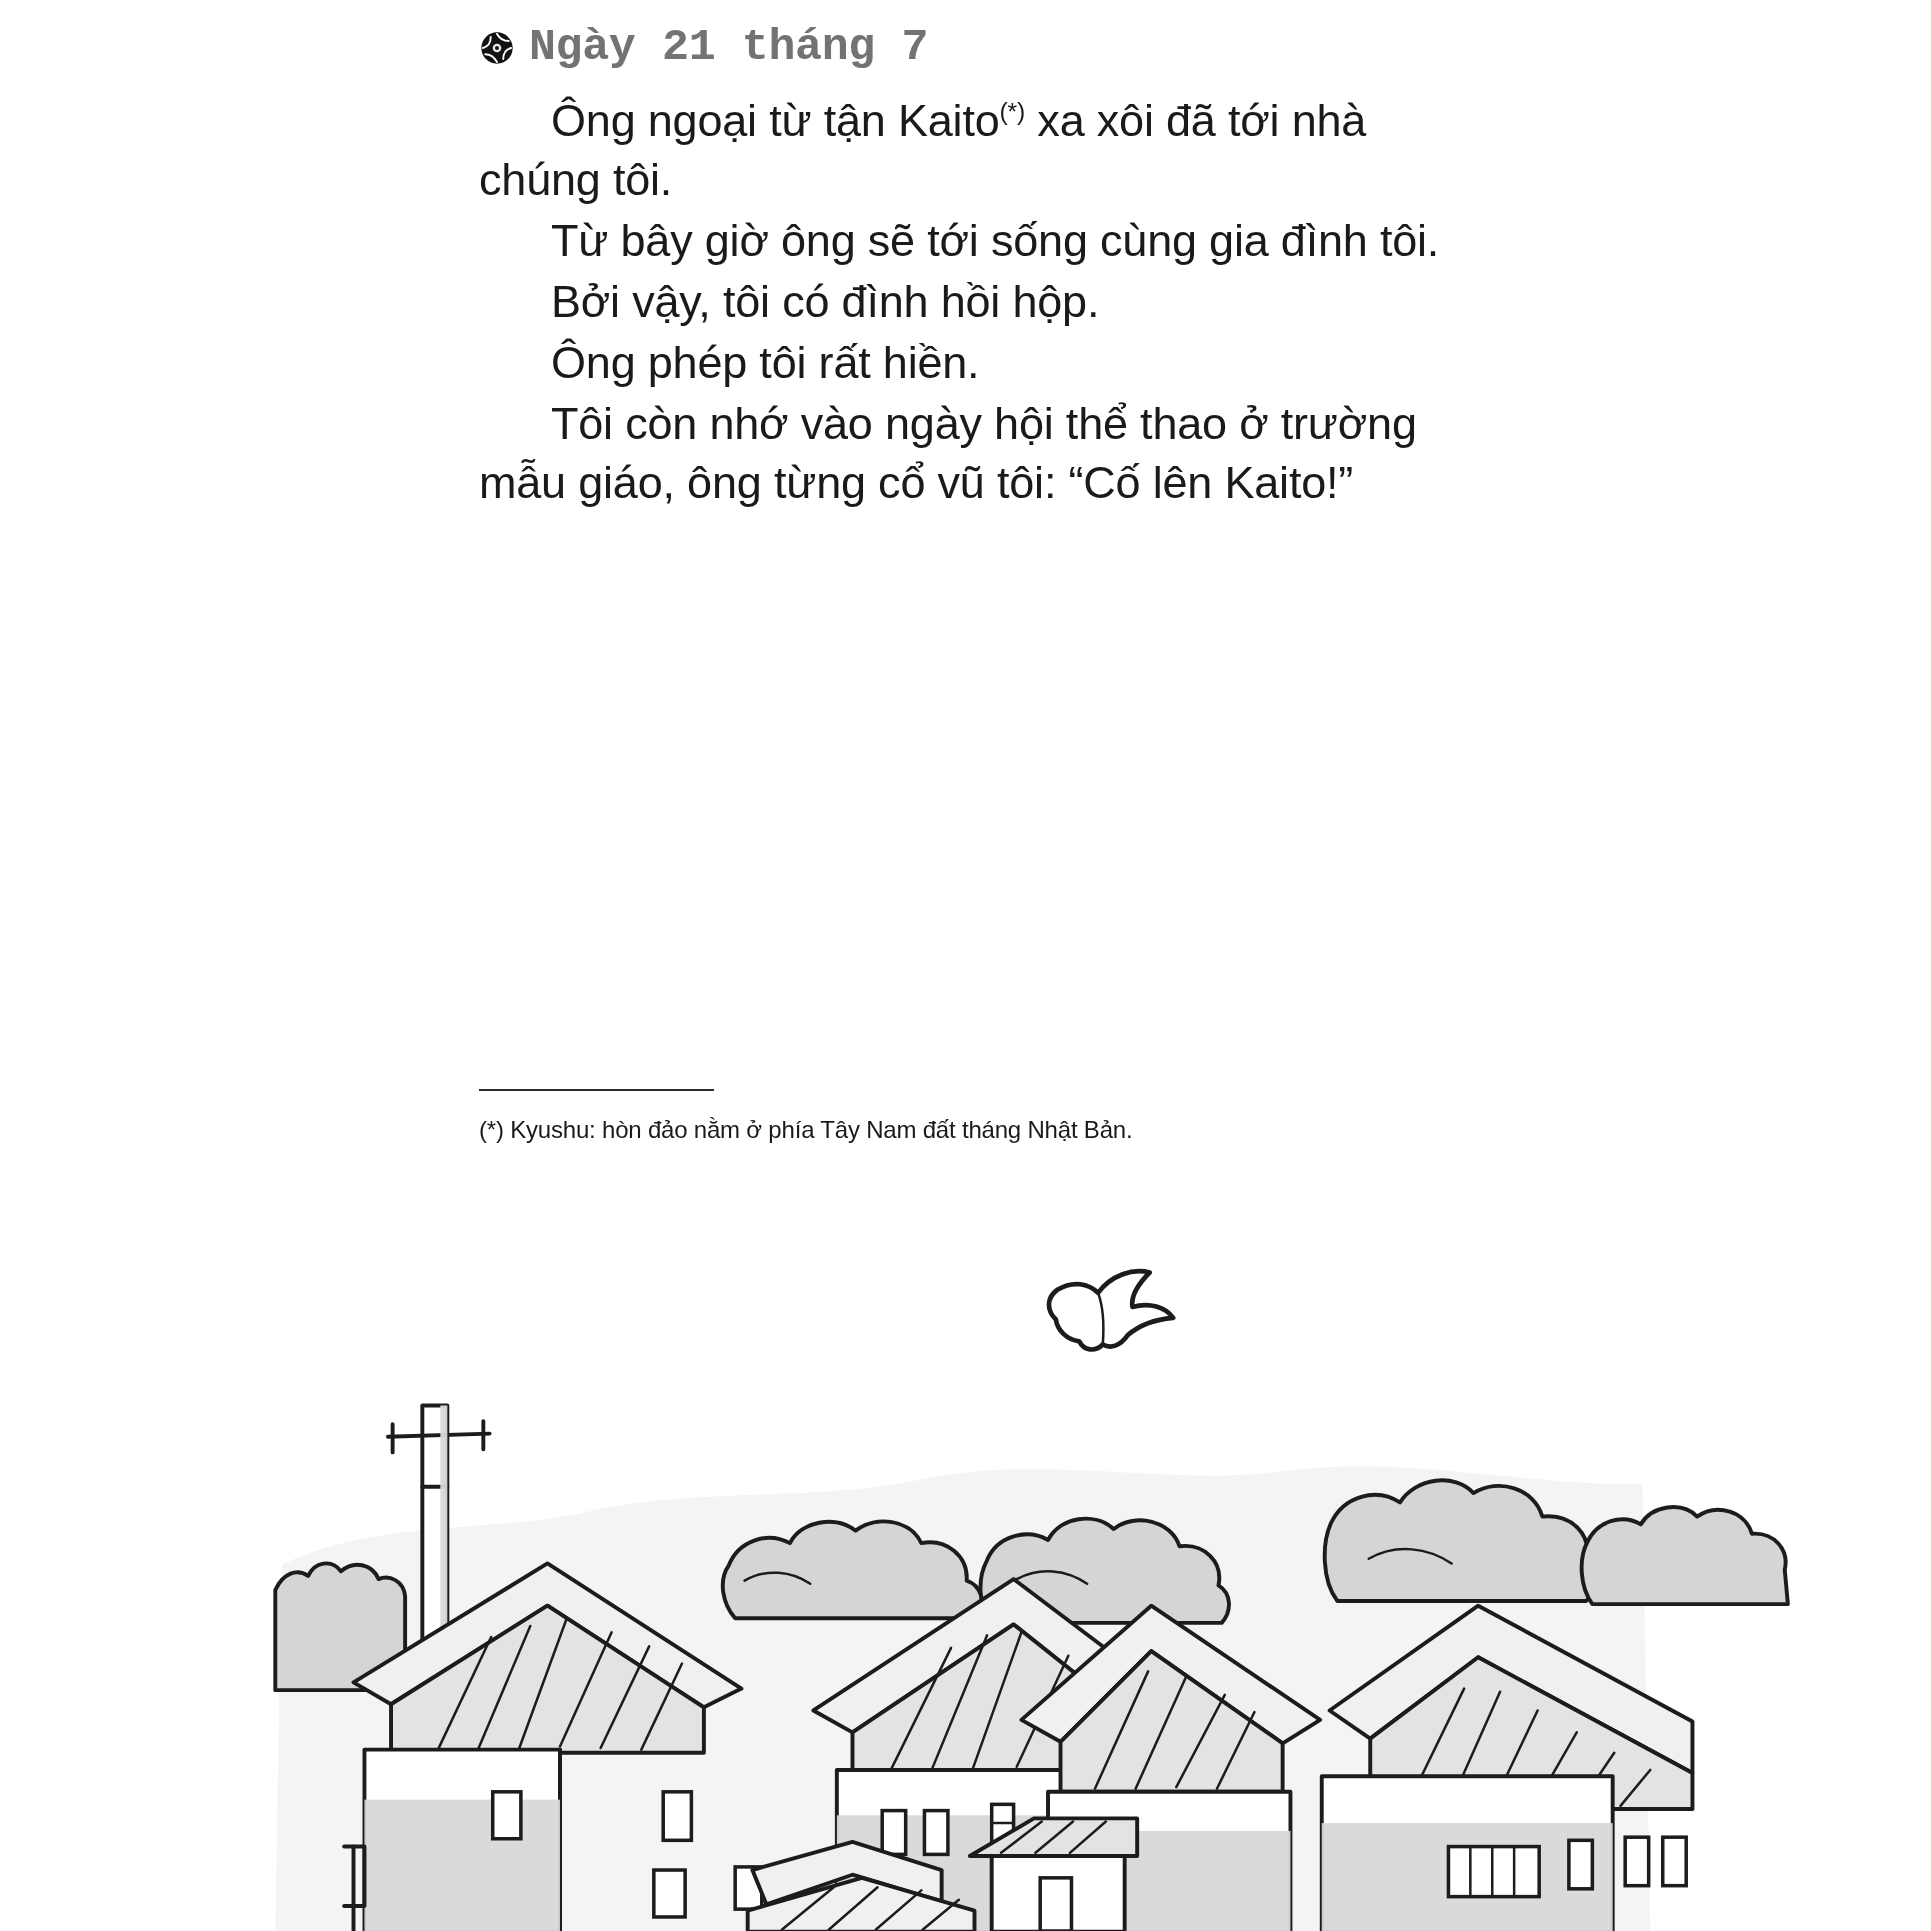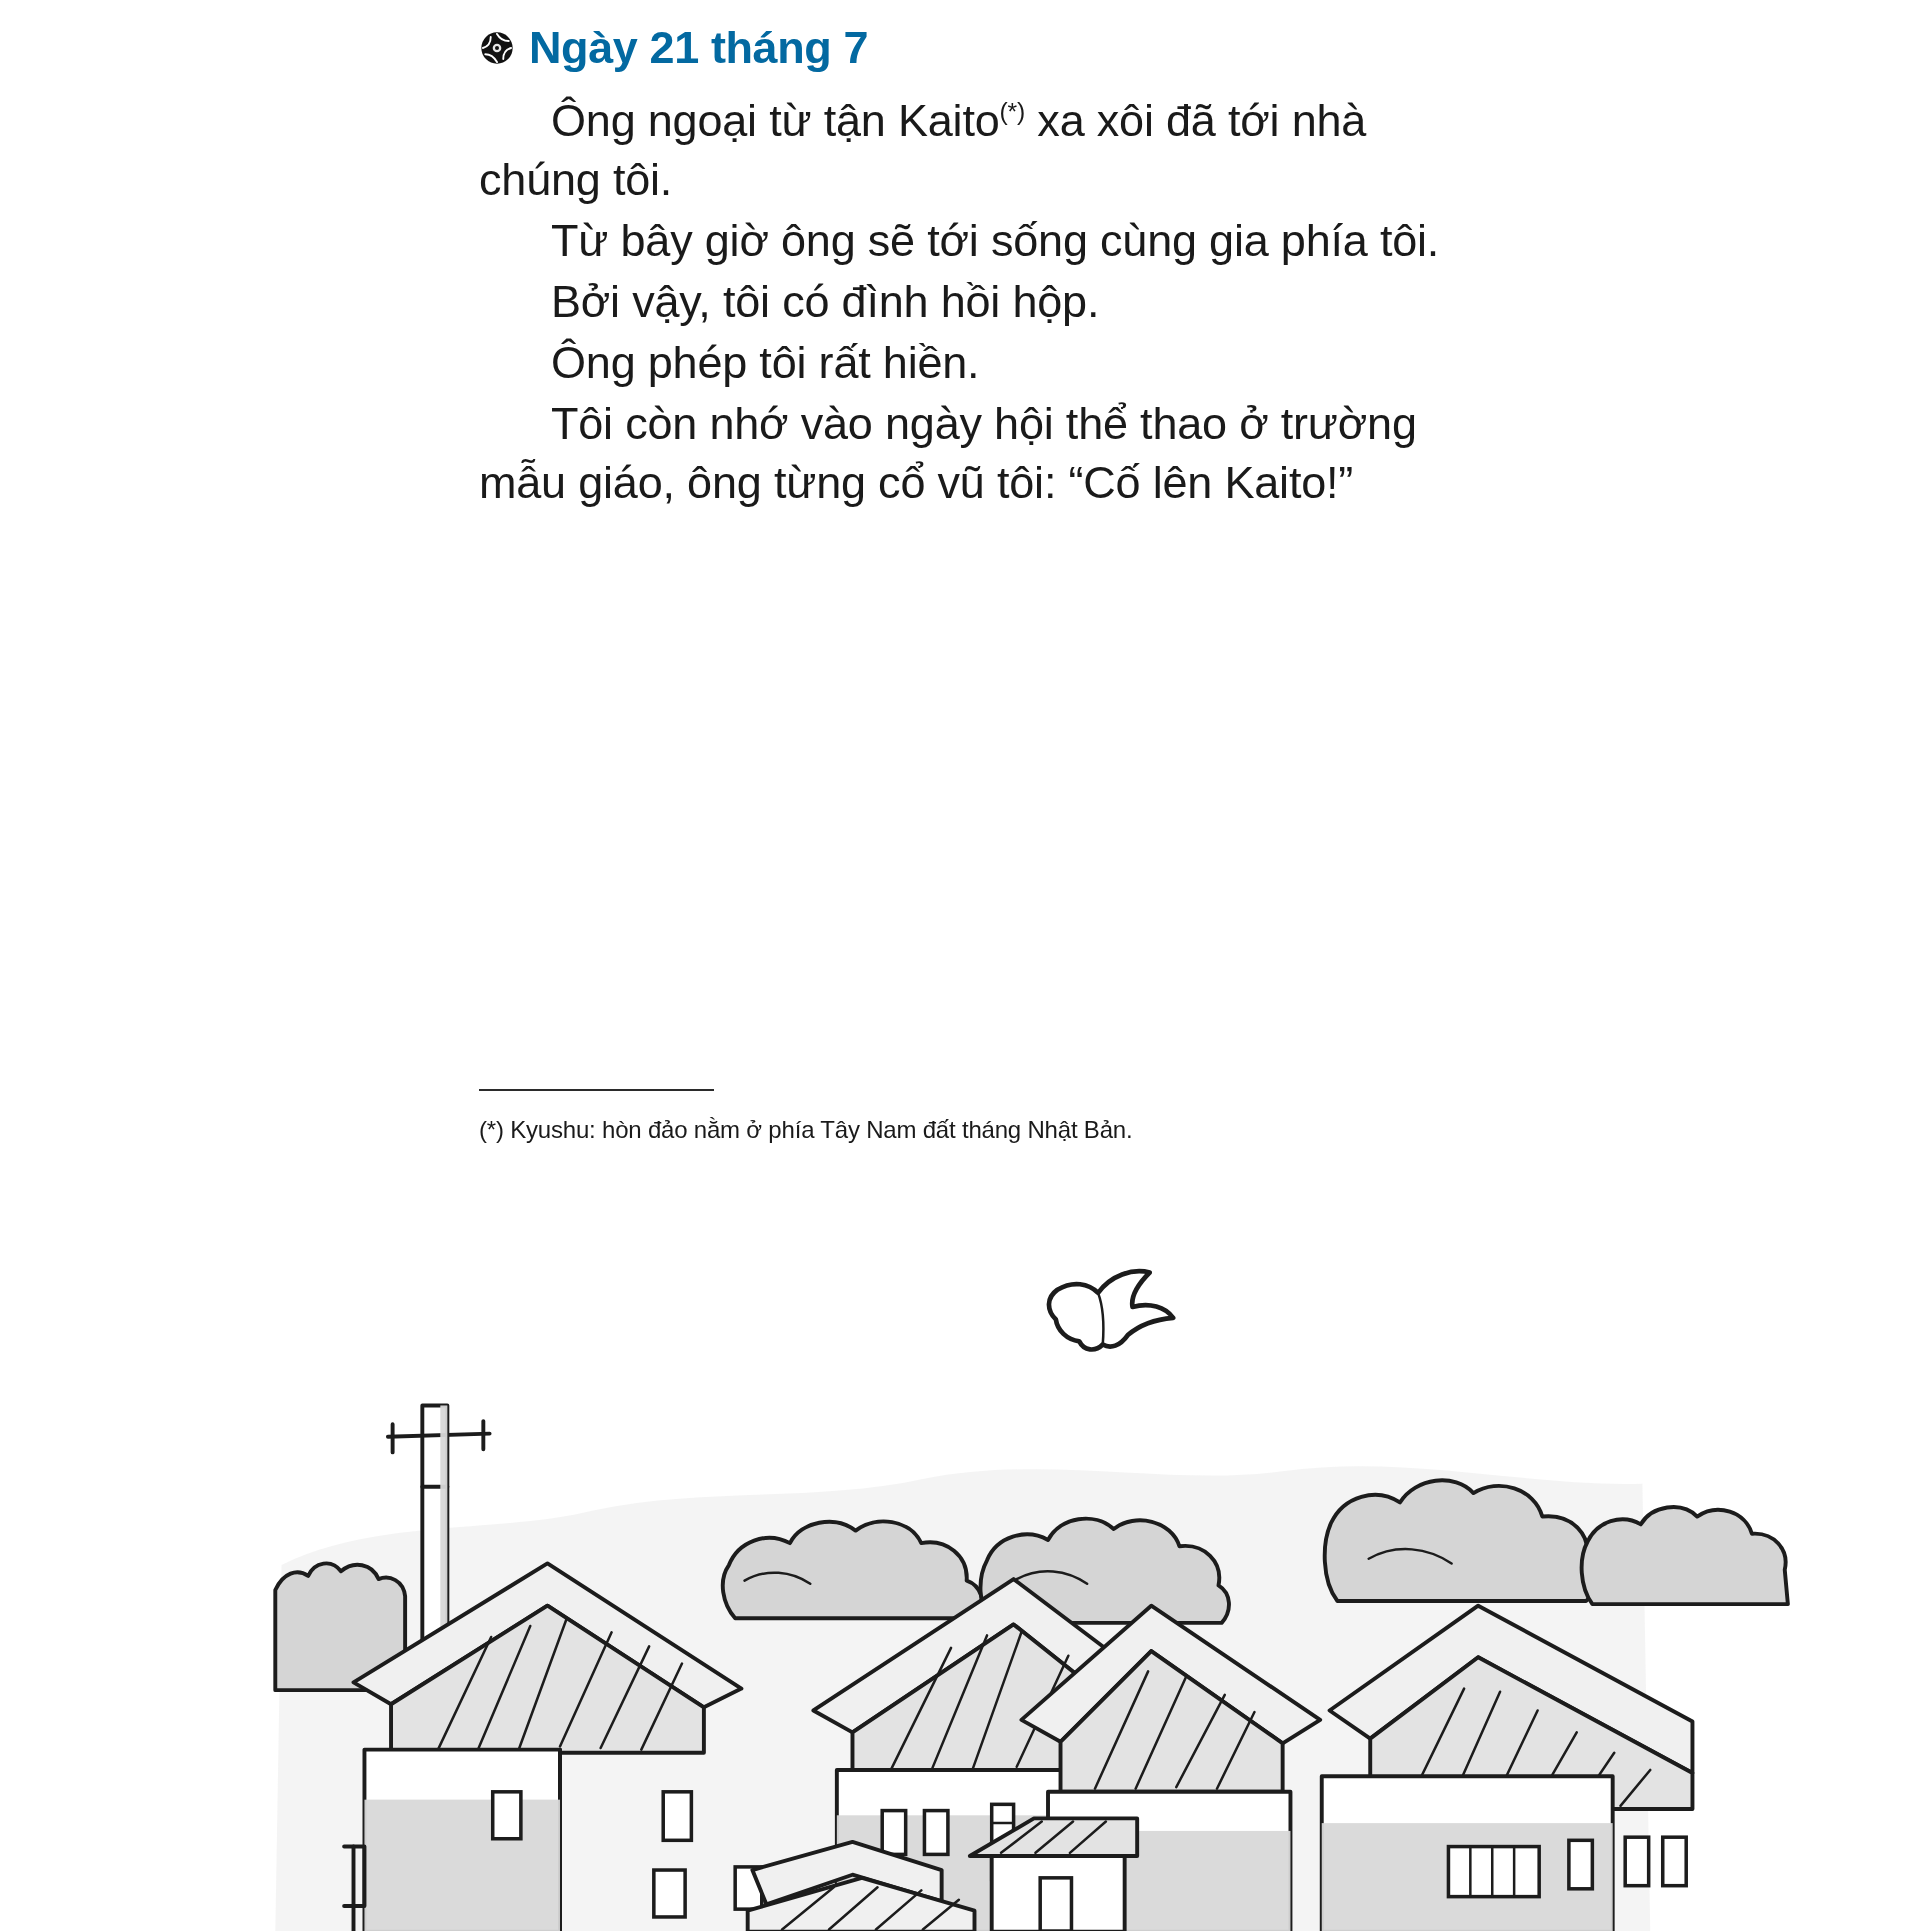--- a/index.html
+++ b/index.html
@@ -44,22 +44,23 @@
     flex: 0 0 36px;
     position: relative;
   }
   .bullet-flower svg { display:block; }
 
   .heading-text {
     font-size: 45px;
     font-weight: 700;
     letter-spacing: -0.4px;
     line-height: 1.15;
-    color: #0369a1;
+    color: #737373;
     white-space: nowrap;
+    font-family: Liberation Mono, monospace;
   }
 
   .para {
     font-size: 45px;
     line-height: 1.32;
     color: #1a1a1a;
     margin: 0 0 1.6px 0;
     text-indent: 72px;
     font-weight: 400;
     letter-spacing: -0.2px;
@@ -130,21 +131,21 @@
           <circle cx="23" cy="23" r="2.6" fill="#121212"></circle>
         </svg>
       </span>
       <span class="heading-text">Ngày 21 tháng 7</span>
     </div>
 
     <p class="para"><span>Ông ngoại từ tận Kaito</span><sup class="note-mark">(*)</sup><span> xa xôi đã tới nhà chúng tôi.</span></p>
 
 
 
-    <p class="para">Từ bây giờ ông sẽ tới sống cùng gia phía tôi.</p>
+    <p class="para">Từ bây giờ ông sẽ tới sống cùng gia đình tôi.</p>
 
     <p class="para">Bởi vậy, tôi có đình hồi hộp.</p>
 
     <p class="para">Ông phép tôi rất hiền.</p>
 
     <p class="para">Tôi còn nhớ vào ngày hội thể thao ở trường mẫu giáo, ông từng cổ vũ tôi: “Cố lên Kaito!”</p>
   </div>
 
   <div class="footnote-rule"></div>
   <div class="footnote">(*) Kyushu: hòn đảo nằm ở phía Tây Nam đất tháng Nhật Bản.</div>

